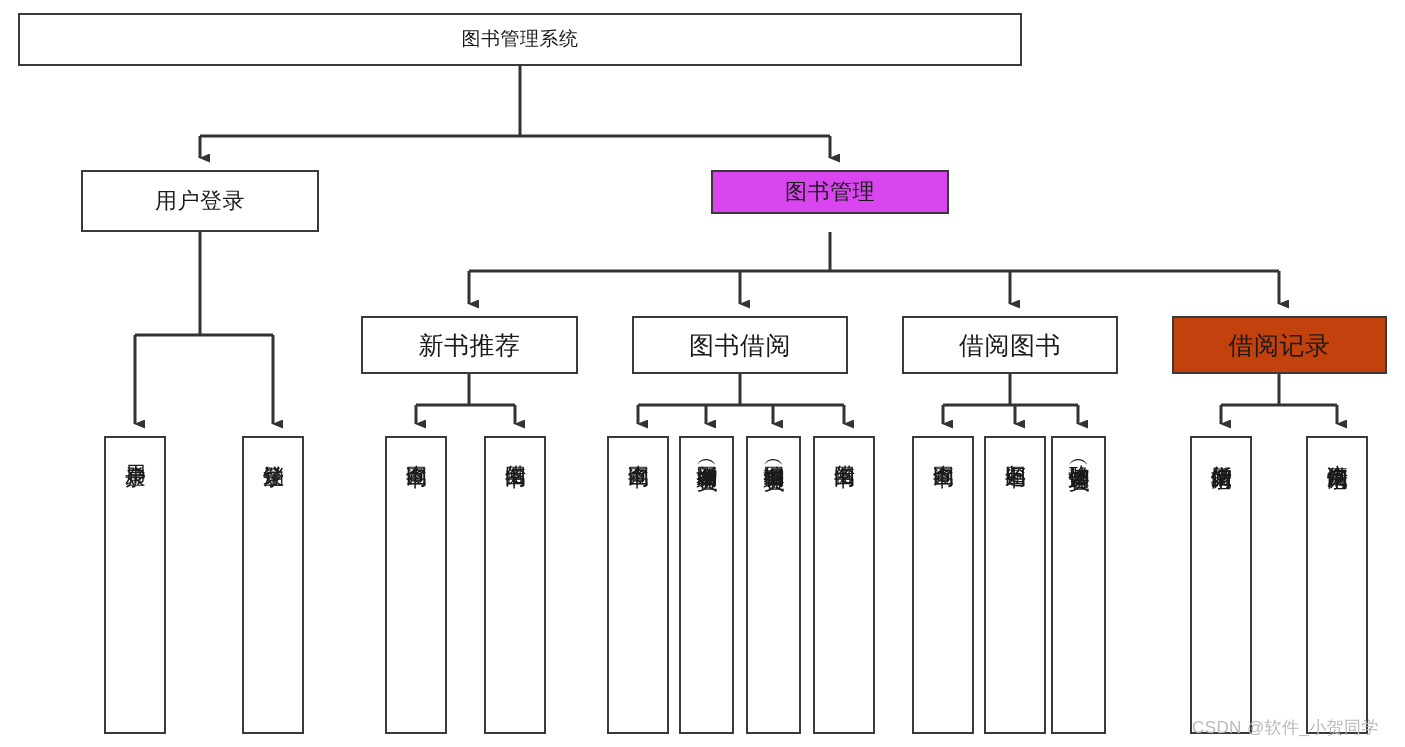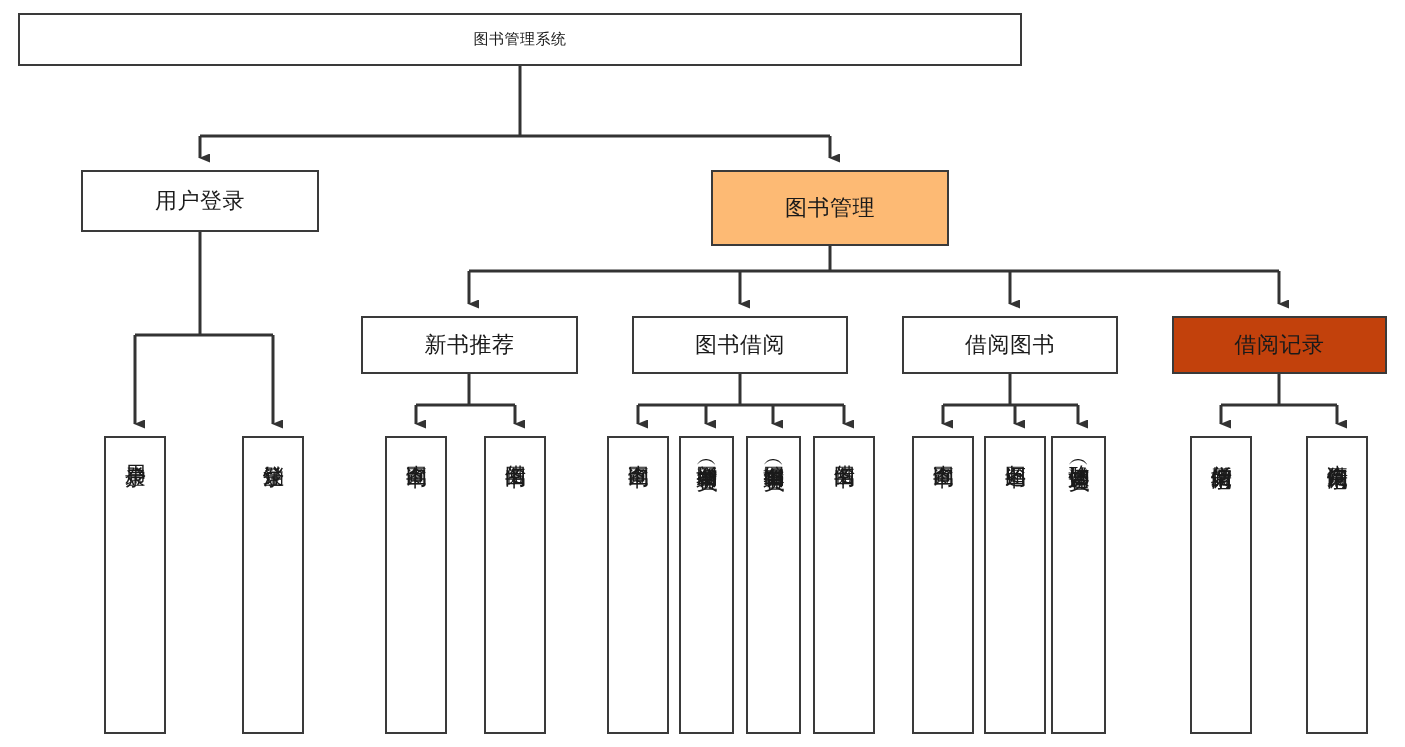--- a/index.html
+++ b/index.html
@@ -36,23 +36,23 @@
     justify-content: center;
     color: #1a1a1a;
     z-index: 2;
   }
   .node-label {
     display: block;
     text-align: center;
     line-height: 1.08;
     letter-spacing: 0.5px;
   }
-  .node.root .node-label { font-size: 15px; }
+  .node.root .node-label { font-size: 19px; }
   .node.level2 .node-label { font-size: 22px; }
-  .node.level3 .node-label { font-size: 22px; }
+  .node.level3 .node-label { font-size: 25px; }
 
   .node.leaf {
     align-items: flex-start;
     justify-content: center;
     padding-top: 10px;
   }
   .node.leaf .node-label {
     writing-mode: vertical-rl;
     text-orientation: upright;
     font-size: 21px;
@@ -124,21 +124,21 @@
     </g>
   </svg>
 
   <div class="node root" style="left: 18px; top: 13px; width: 1004px; height: 53px; border-color: rgb(58, 58, 58); background: rgb(255, 255, 255); color: rgb(26, 26, 26);">
     <span class="node-label">图书管理系统</span>
   </div>
 
   <div class="node level2" style="left: 81px; top: 170px; width: 238px; height: 62px; border-color: rgb(58, 58, 58); background: rgb(255, 255, 255); color: rgb(26, 26, 26);">
     <span class="node-label">用户登录</span>
   </div>
-  <div class="node level2" style="left: 711px; top: 170px; width: 238px; height: 76px; border-color: rgb(58, 58, 58); background: #fdba74; color: rgb(26, 26, 26);">
+  <div class="node level2" style="left: 711px; top: 170px; width: 238px; height: 44px; border-color: rgb(58, 58, 58); background: #d946ef; color: rgb(26, 26, 26);">
     <span class="node-label">图书管理</span>
   </div>
 
   <div class="node level3" style="left: 361px; top: 316px; width: 217px; height: 58px; border-color: rgb(58, 58, 58); background: rgb(255, 255, 255); color: rgb(26, 26, 26);">
     <span class="node-label">新书推荐</span>
   </div>
   <div class="node level3" style="left: 632px; top: 316px; width: 216px; height: 58px; border-color: rgb(58, 58, 58); background: rgb(255, 255, 255); color: rgb(26, 26, 26);">
     <span class="node-label">图书借阅</span>
   </div>
   <div class="node level3" style="left: 902px; top: 316px; width: 216px; height: 58px; border-color: rgb(58, 58, 58); background: rgb(255, 255, 255); color: rgb(26, 26, 26);">
@@ -181,13 +181,14 @@
   <div class="node leaf" style="left: 1051px; top: 436px; width: 55px; height: 298px; border-color: rgb(58, 58, 58); background: rgb(255, 255, 255); color: rgb(26, 26, 26);">
     <span class="node-label">确认归还（管理员）</span>
   </div>
   <div class="node leaf" style="left: 1190px; top: 436px; width: 62px; height: 298px; border-color: rgb(58, 58, 58); background: rgb(255, 255, 255); color: rgb(26, 26, 26);">
     <span class="node-label">新增借阅记录</span>
   </div>
   <div class="node leaf" style="left: 1306px; top: 436px; width: 62px; height: 298px; border-color: rgb(58, 58, 58); background: rgb(255, 255, 255); color: rgb(26, 26, 26);">
     <span class="node-label">查询借阅记录</span>
   </div>
 
+  <div class="watermark" style="left: 1192px; top: 716px; color: rgb(185, 185, 185);">CSDN @软件_小贺同学</div>
 </div>
 
 </body></html>

